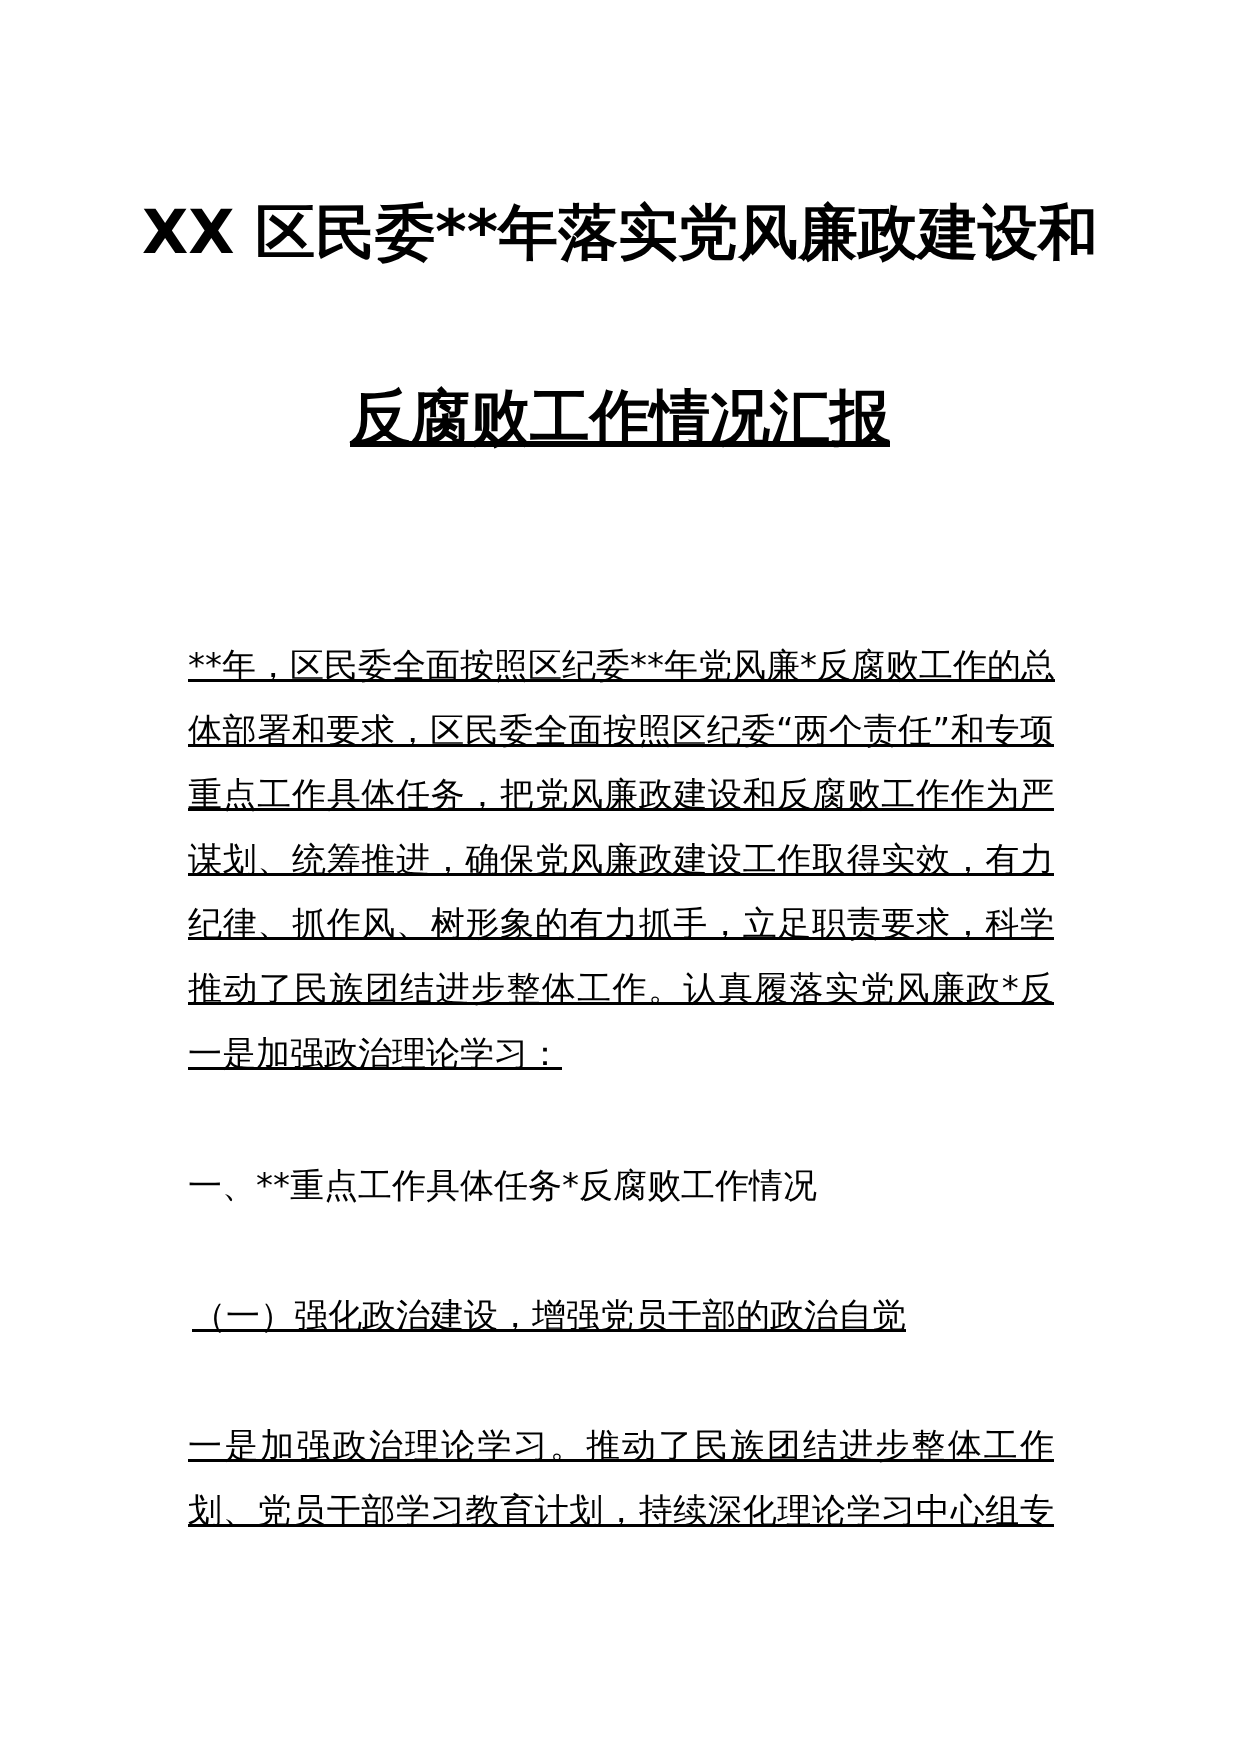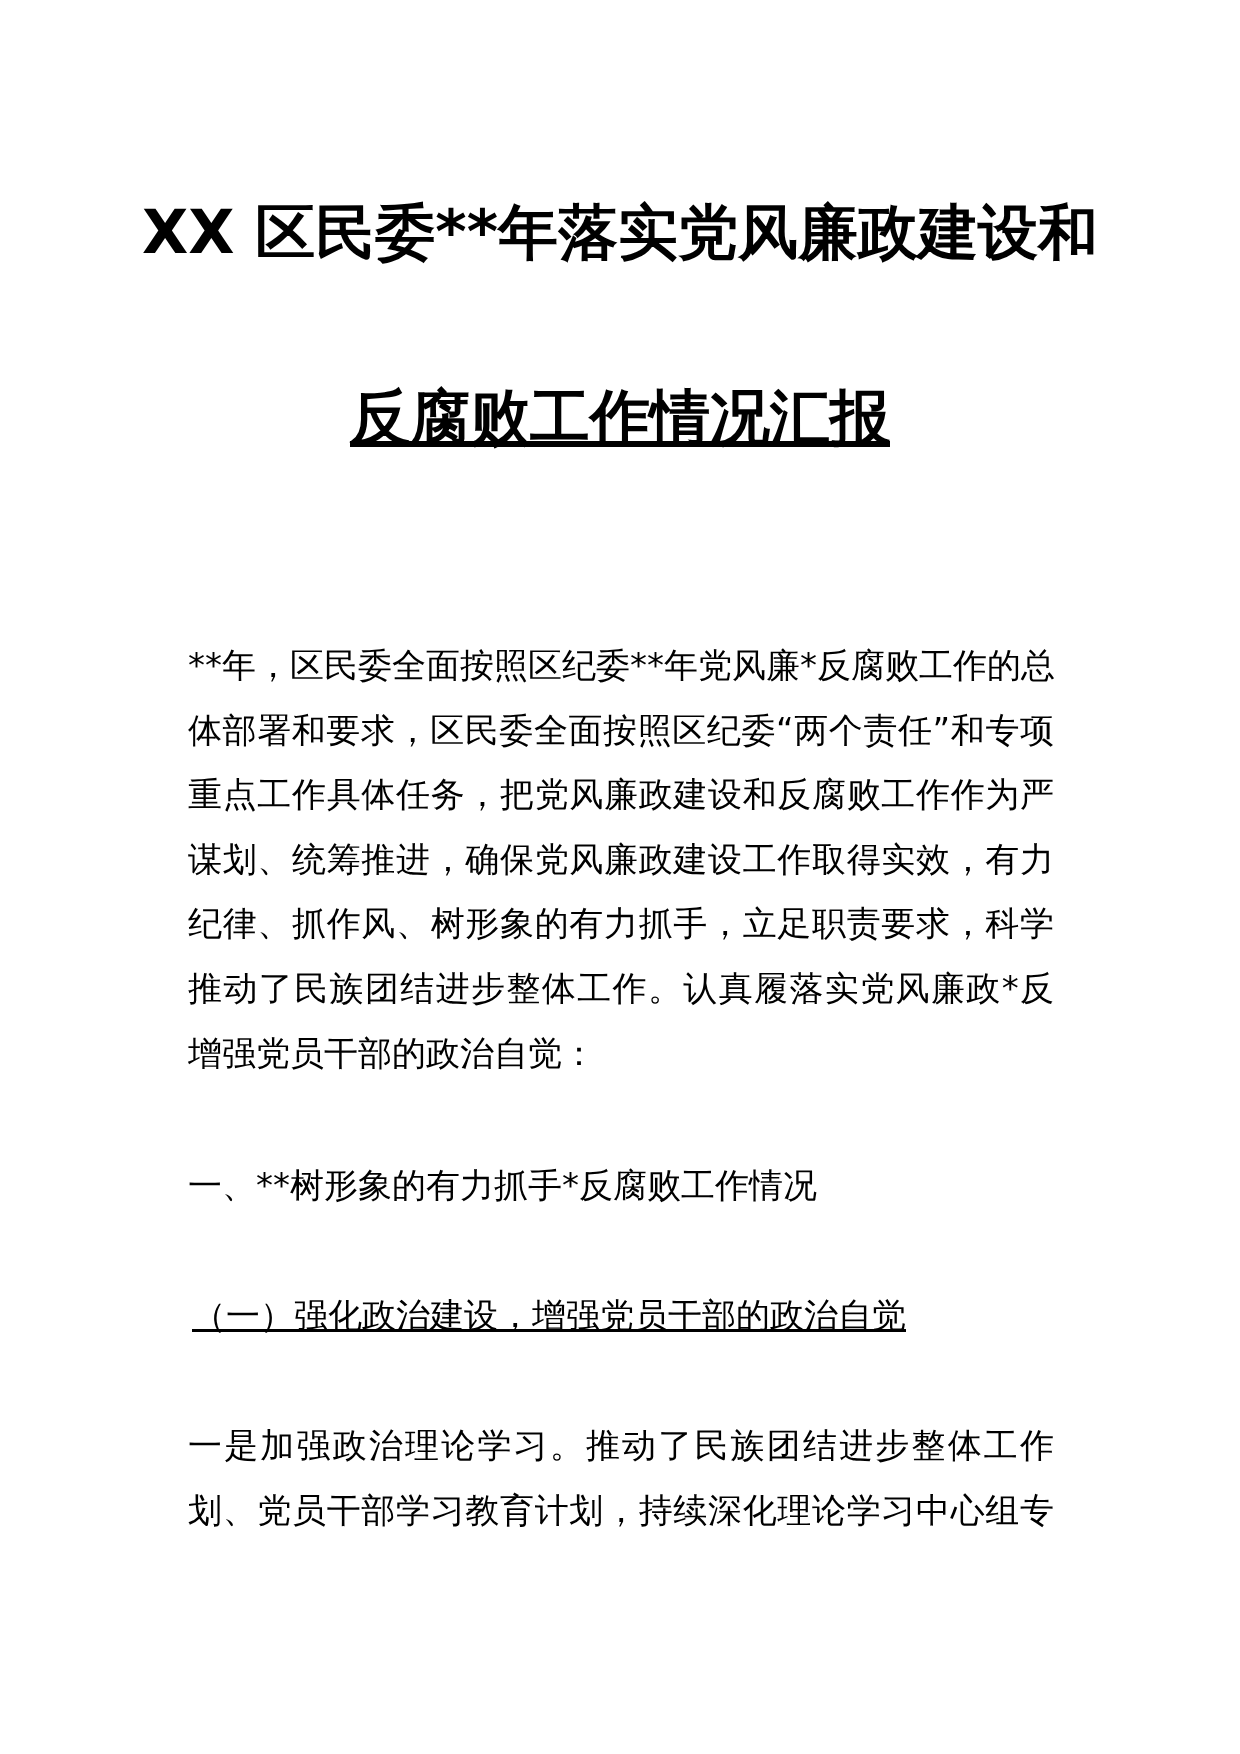--- a/index.html
+++ b/index.html
@@ -3,21 +3,21 @@
 <meta charset="utf-8">
 <style>
   html, body { margin: 0; padding: 0; background: #ffffff; }
   body { width: 1240px; height: 1754px; position: relative; overflow: hidden;
          font-family: "DejaVu Sans", "Liberation Sans", sans-serif; color: #000000; }
   .title-line { position: absolute; left: 0; width: 1240px; text-align: center;
                 font-weight: bold; font-size: 60px; line-height: 56px; letter-spacing: 0px; }
   #t1 { top: 204px; }
   #t2 { top: 389px; text-decoration: underline; }
   .para { position: absolute; left: 188px; width: 866px; font-size: 34px; line-height: 64.6px;
-          text-align: justify; text-align-last: left; }
+          text-align: justify; text-align-last: left; text-decoration: underline; }
   .line { display: block; white-space: nowrap; height: 64.6px; text-align: justify; text-align-last: justify; }
   .line.last { text-align-last: left; }
   #intro { top: 633px; }
   #h1 { position: absolute; left: 188px; top: 1153px; font-size: 34px; line-height: 64.6px; white-space: nowrap; }
   #h2 { position: absolute; left: 192px; top: 1283px; font-size: 34px; line-height: 64.6px; white-space: nowrap; text-decoration: underline; }
   #p2 { top: 1413px; }
 </style>
 </head>
 <body>
 
@@ -25,23 +25,23 @@
   <div id="t1" class="title-line">XX 区民委**年落实党风廉政建设和</div>
   <div id="t2" class="title-line">反腐败工作情况汇报</div>
 
   <div id="intro" class="para">
     <span class="line">**年，区民委全面按照区纪委**年党风廉*反腐败工作的总</span>
     <span class="line">体部署和要求，区民委全面按照区纪委“两个责任”和专项</span>
     <span class="line">重点工作具体任务，把党风廉政建设和反腐败工作作为严</span>
     <span class="line">谋划、统筹推进，确保党风廉政建设工作取得实效，有力</span>
     <span class="line">纪律、抓作风、树形象的有力抓手，立足职责要求，科学</span>
     <span class="line">推动了民族团结进步整体工作。认真履落实党风廉政*反</span>
-    <span class="line last">增强党员干部的政治自觉：</span>
+    <span class="line last">一是加强政治理论学习：</span>
   </div>
 
-  <div id="h1">一、**树形象的有力抓手*反腐败工作情况</div>
+  <div id="h1">一、**重点工作具体任务*反腐败工作情况</div>
   <div id="h2">（一）强化政治建设，增强党员干部的政治自觉</div>
 
   <div id="p2" class="para">
     <span class="line">一是加强政治理论学习。推动了民族团结进步整体工作</span>
     <span class="line">划、党员干部学习教育计划，持续深化理论学习中心组专</span>
   </div>
 </div>
 
 </body></html>

